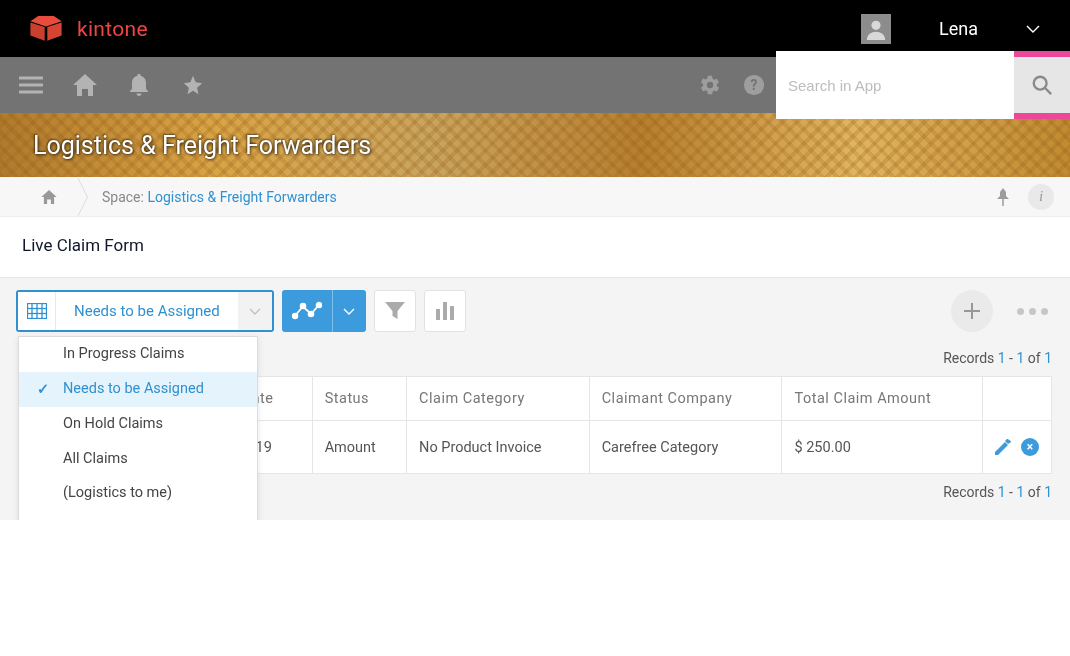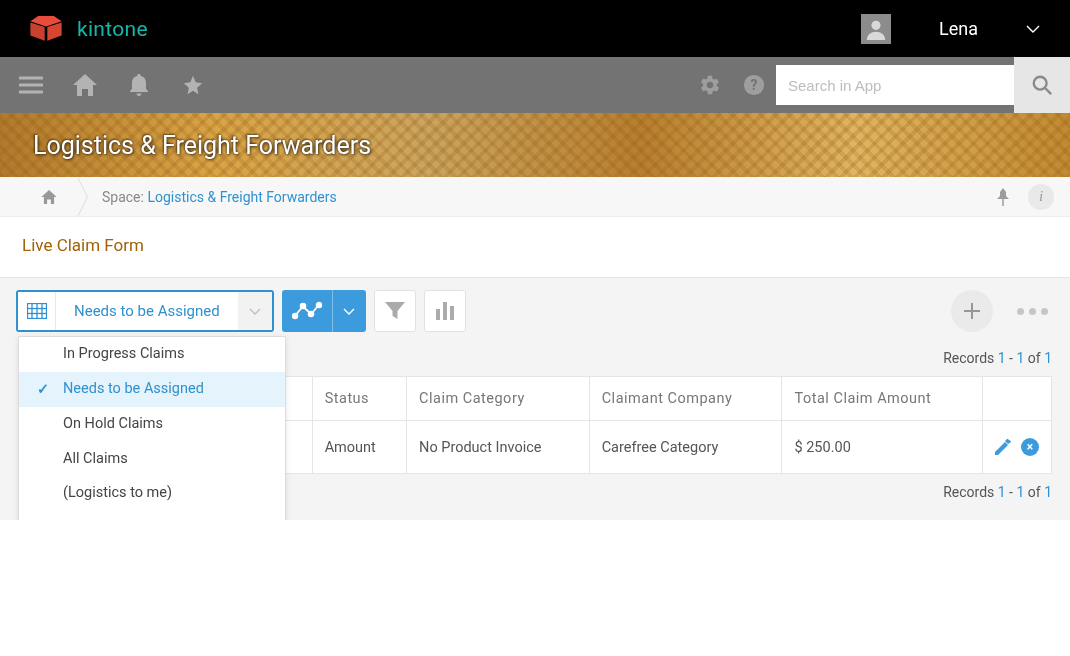--- a/index.html
+++ b/index.html
@@ -5,39 +5,39 @@
     * { margin: 0; padding: 0; box-sizing: border-box; }
     body { font-family: -apple-system, BlinkMacSystemFont, "Segoe UI", Roboto, "Helvetica Neue", Arial, sans-serif; background: #fff; overflow: hidden; }
 
     
     .topbar {
       height: 57px; background: #000; display: flex; align-items: center;
       justify-content: space-between; padding: 0 30px 0 30px;
     }
     .brand { display: flex; align-items: center; gap: 15px; }
     .brand-logo { width: 32px; height: 26px; }
-    .brand-name { color: #14b8a6; font-size: 21px; font-weight: 400; letter-spacing: 0.3px; }
+    .brand-name { color: #ef4444; font-size: 21px; font-weight: 400; letter-spacing: 0.3px; }
     .user-area { display: flex; align-items: center; gap: 48px; }
     .avatar-box { width: 30px; height: 30px; background: #8c8c8c; display: flex; align-items: center; justify-content: center; }
     .username { color: #fff; font-size: 18px; }
     .chev-down { display: inline-block; }
 
     
     .navbar {
       height: 56px; background: #737373; display: flex; align-items: center;
       justify-content: space-between; padding-left: 9px;
     }
     .nav-left { display: flex; align-items: center; gap: 10px; }
     .nav-right { display: flex; align-items: center; }
     .nav-icon-btn {
       width: 44px; height: 56px; display: flex; align-items: center; justify-content: center;
       color: #b3b3b3; cursor: pointer;
     }
     .searchbox {
-      display: flex; align-items: center; background: #404040; height: 40px; width: 294px;
+      display: flex; align-items: center; background: #ec4899; height: 68px; width: 294px;
     }
     .searchbox input {
       border: none; outline: none; height: 100%; flex: 1; padding: 0 12px; font-size: 15px;
       color: #333; background: #fff;
     }
     .searchbox input::placeholder { color: #bdbdbd; }
     .search-btn {
       width: 56px; height: 56px; background: #e6e6e6; display: flex; align-items: center;
       justify-content: center; cursor: pointer; color: #8a8a8a;
     }
@@ -82,21 +82,21 @@
     .bc-link { color: #2f91d0; text-decoration: none; }
     .breadcrumb-right { display: flex; align-items: center; padding-right: 16px; gap: 18px; }
     .bc-info {
       width: 26px; height: 26px; border-radius: 50%; background: #e9e9e9;
       display: flex; align-items: center; justify-content: center; color: #9a9a9a;
       font-style: italic; font-family: Georgia, serif; font-size: 15px;
     }
 
     
     .view-title-row { padding: 18px 22px 22px; background: #fff; }
-    .view-title { color: #a16207; font-size: 17px; }
+    .view-title { color: #0f172a; font-size: 17px; }
 
     
     .toolbar-area { background: #f4f4f4; padding: 12px 16px; display: flex;
       justify-content: space-between; align-items: center; border-top: 1px solid #e5e5e5; }
     .toolbar-left { display: flex; align-items: flex-end; gap: 8px; position: relative; }
     .view-select {
       display: flex; align-items: stretch; border: 2px solid #2f91d0; border-radius: 3px;
       height: 42px; overflow: visible; position: relative; background: #fff;
     }
     .view-select-icon {
@@ -131,21 +131,21 @@
       width: 42px; height: 42px; background: #eaeaea; border-radius: 50%;
       display: flex; align-items: center; justify-content: center; color: #979797;
       font-size: 24px; cursor: pointer;
     }
     .more-dots { display: flex; gap: 5px; cursor: pointer; padding: 6px;}
     .more-dots span { width: 7px; height: 7px; border-radius: 50%; background: #c6c6c6; }
 
     
     .dropdown {
       position: absolute; top: 44px; left: 0; background: #fff; border: 1px solid #dcdcdc;
-      border-radius: 0 0 2px 2px; width: 268px; box-shadow: 0 2px 6px rgba(0,0,0,.1);
+      border-radius: 0 0 2px 2px; width: 240px; box-shadow: 0 2px 6px rgba(0,0,0,.1);
       z-index: 20;
     }
     .dd-item {
       padding: 8px 16px 8px 44px; font-size: 14.5px; color: #444; cursor: pointer;
       position: relative; line-height: 1.3;
     }
     .dd-item.selected { background: #e4f3fc; color: #2f91d0; }
     .dd-check {
       position: absolute; left: 18px; top: 9px; color: #2f91d0; font-weight: bold;
     }

